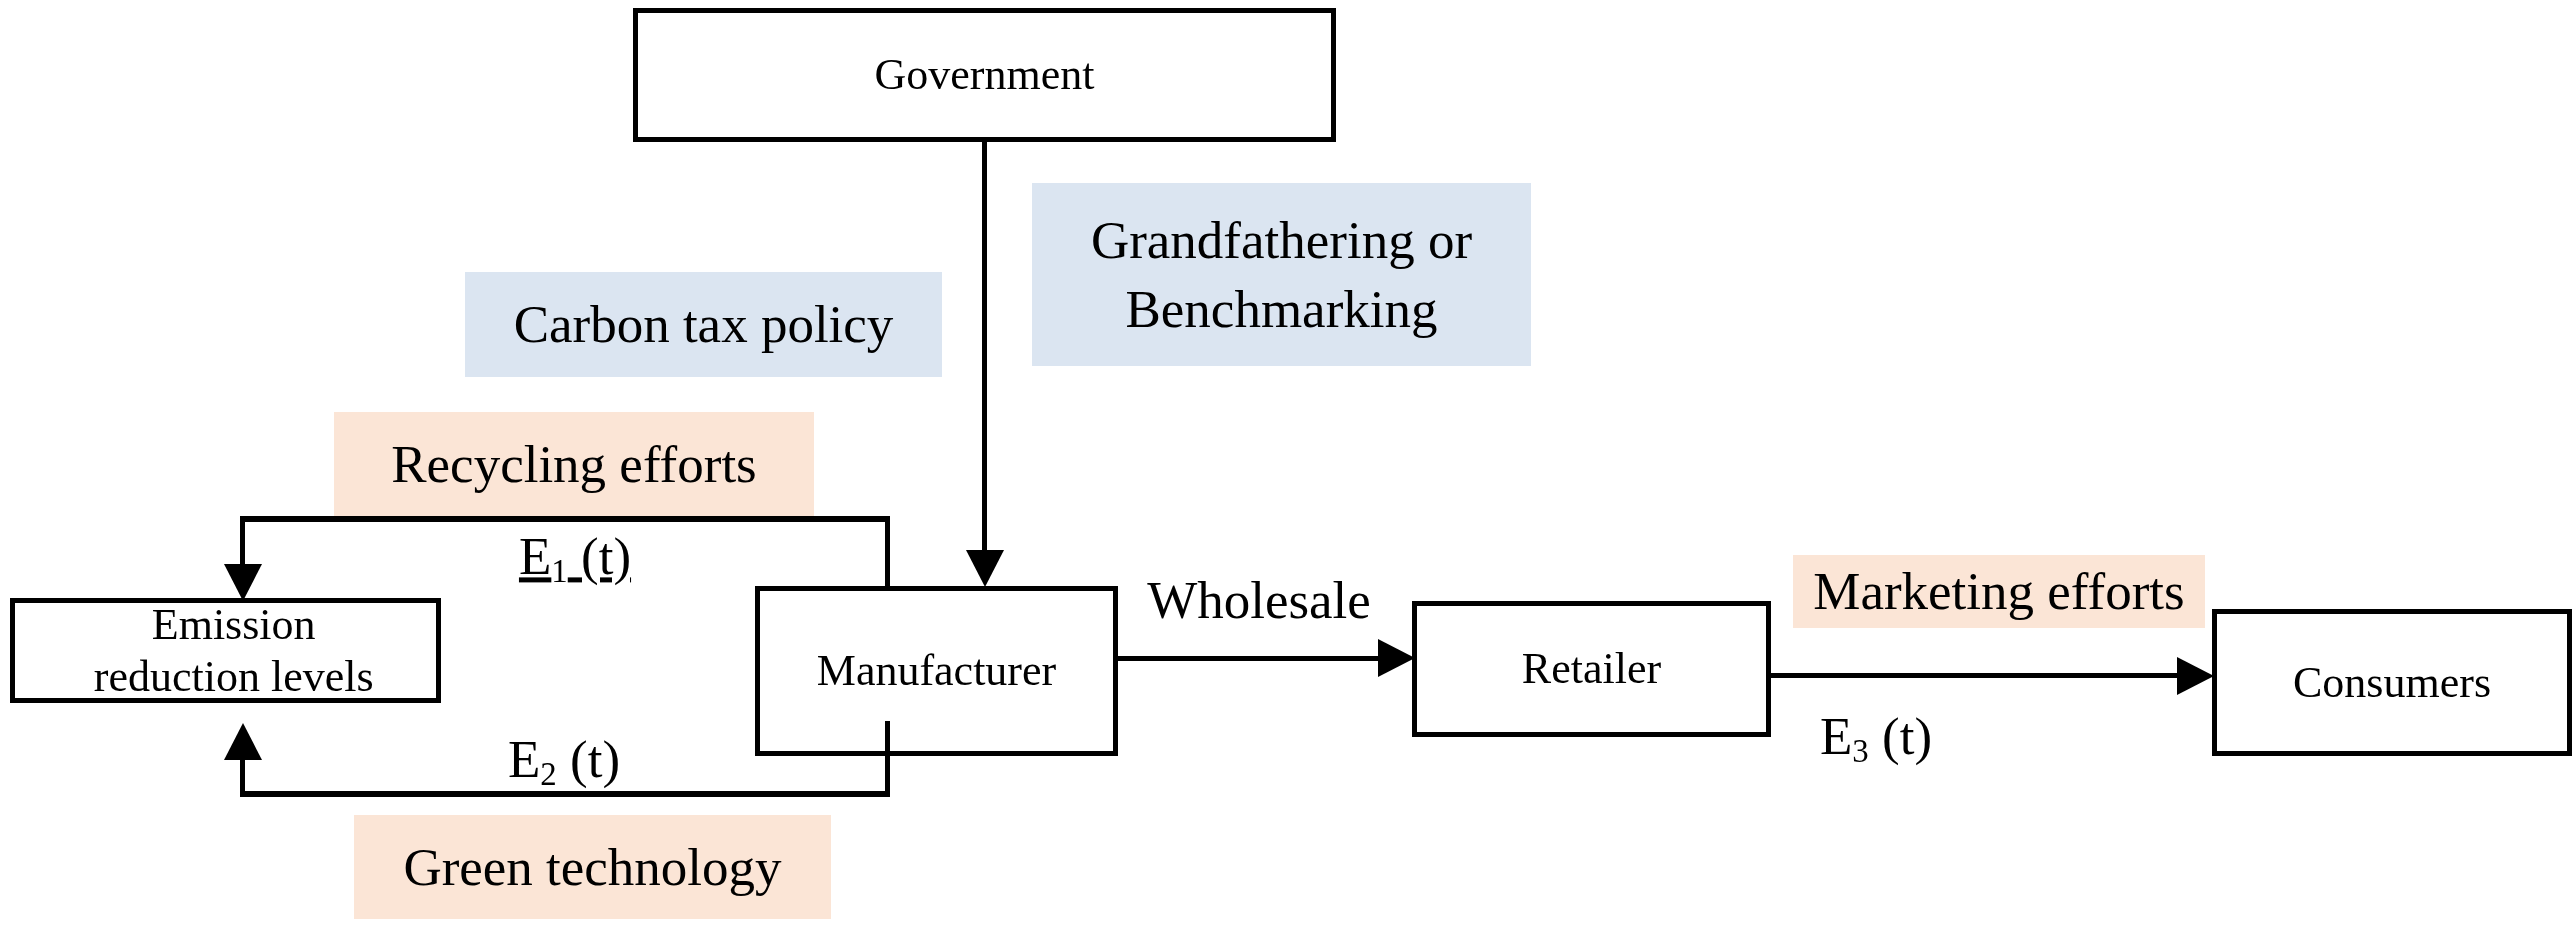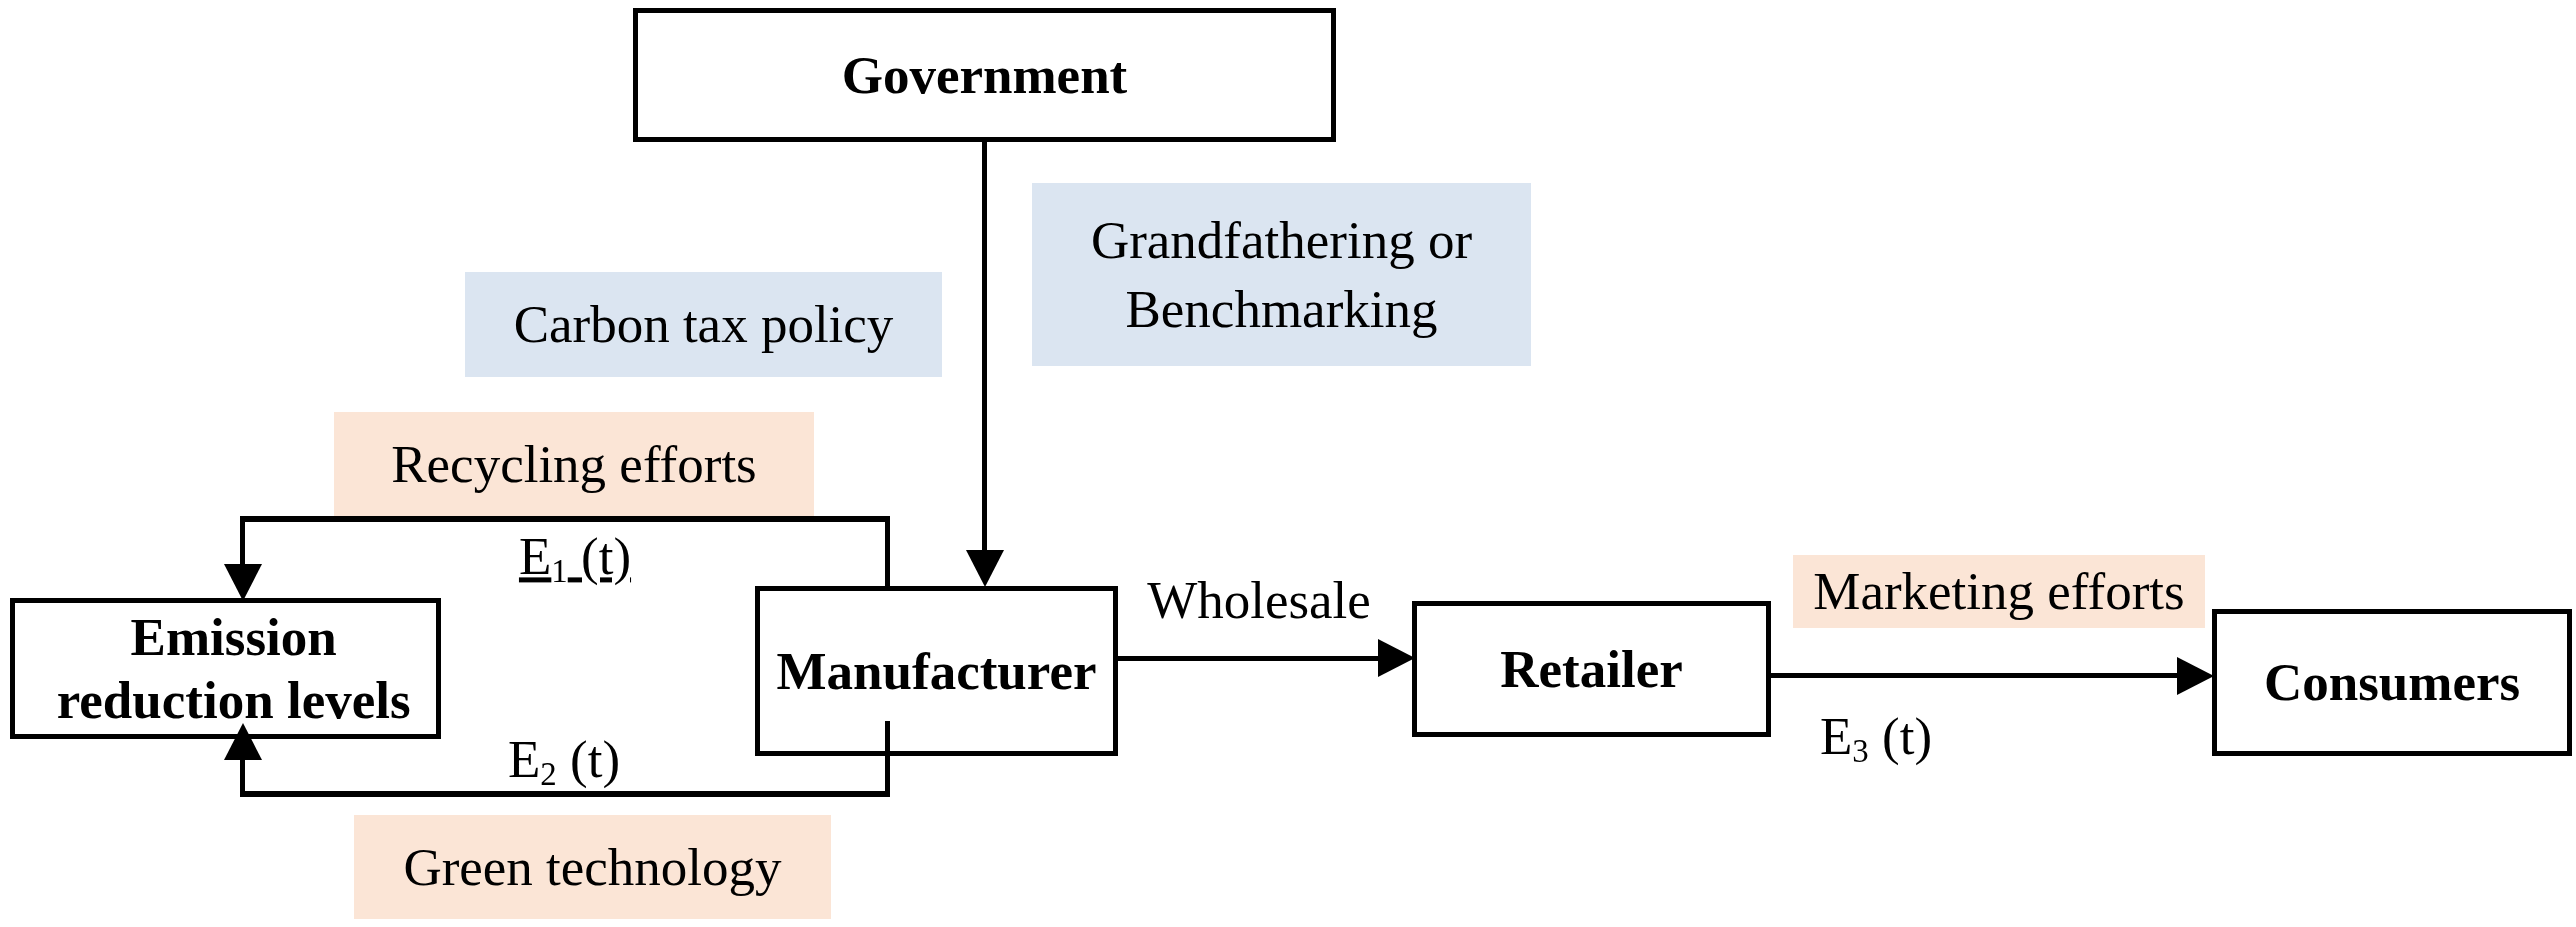--- a/index.html
+++ b/index.html
@@ -14,23 +14,22 @@
   }
   .box {
     position: absolute;
     box-sizing: border-box;
     border: 5.5px solid var(--line, #000);
     background: #fff;
     display: flex;
     align-items: center;
     justify-content: center;
     text-align: center;
-    font-size: 53px;
+    font-size: 44px;
     line-height: 1.18;
-    font-weight: bold;
   }
   .hl {
     position: absolute;
     box-sizing: border-box;
     display: flex;
     align-items: center;
     justify-content: center;
     text-align: center;
     font-size: 53px;
     line-height: 1.3;
@@ -46,21 +45,21 @@
   }
   .seg { position: absolute; background: var(--line, #000); }
   .ah  { position: absolute; width: 0; height: 0; }
   .ah-down  { border-left: 19px solid transparent; border-right: 19px solid transparent; border-top: 37px solid var(--line, #000); }
   .ah-up    { border-left: 19px solid transparent; border-right: 19px solid transparent; border-bottom: 37px solid var(--line, #000); }
   .ah-right { border-top: 19px solid transparent; border-bottom: 19px solid transparent; border-left: 37px solid var(--line, #000); }
   .sub { font-size: 0.62em; vertical-align: -0.22em; }
 
   
   #node-government   { left: 633px;  top: 8.2px;  width: 703px; height: 134px; }
-  #node-emission     { left: 10.2px;   top: 598px; width: 431px;  height: 141px; padding-left: 16px; }
+  #node-emission     { left: 10.2px;   top: 598px; width: 431px;  height: 105px; padding-left: 16px; }
   #node-manufacturer { left: 755px; top: 586px; width: 363px;  height: 170px; }
   #node-retailer     { left: 1412px; top: 601px; width: 359px;  height: 136px; }
   #node-consumers    { left: 2212px; top: 609px; width: 360px;  height: 147px; }
 
   
   #hl-carbon-tax     { left: 465px;  top: 224px;  width: 477px; height: 105px; margin-top: 48px; }
   #hl-grandfathering { left: 1032px; top: 183px;  width: 499px; height: 183px; }
   #hl-recycling      { left: 334px;  top: 412px;  width: 480px; height: 104px; }
   #hl-marketing      { left: 1793px; top: 555px;  width: 412px; height: 73px; }
   #hl-green-tech     { left: 354px;  top: 815px; width: 477px; height: 104px; }

